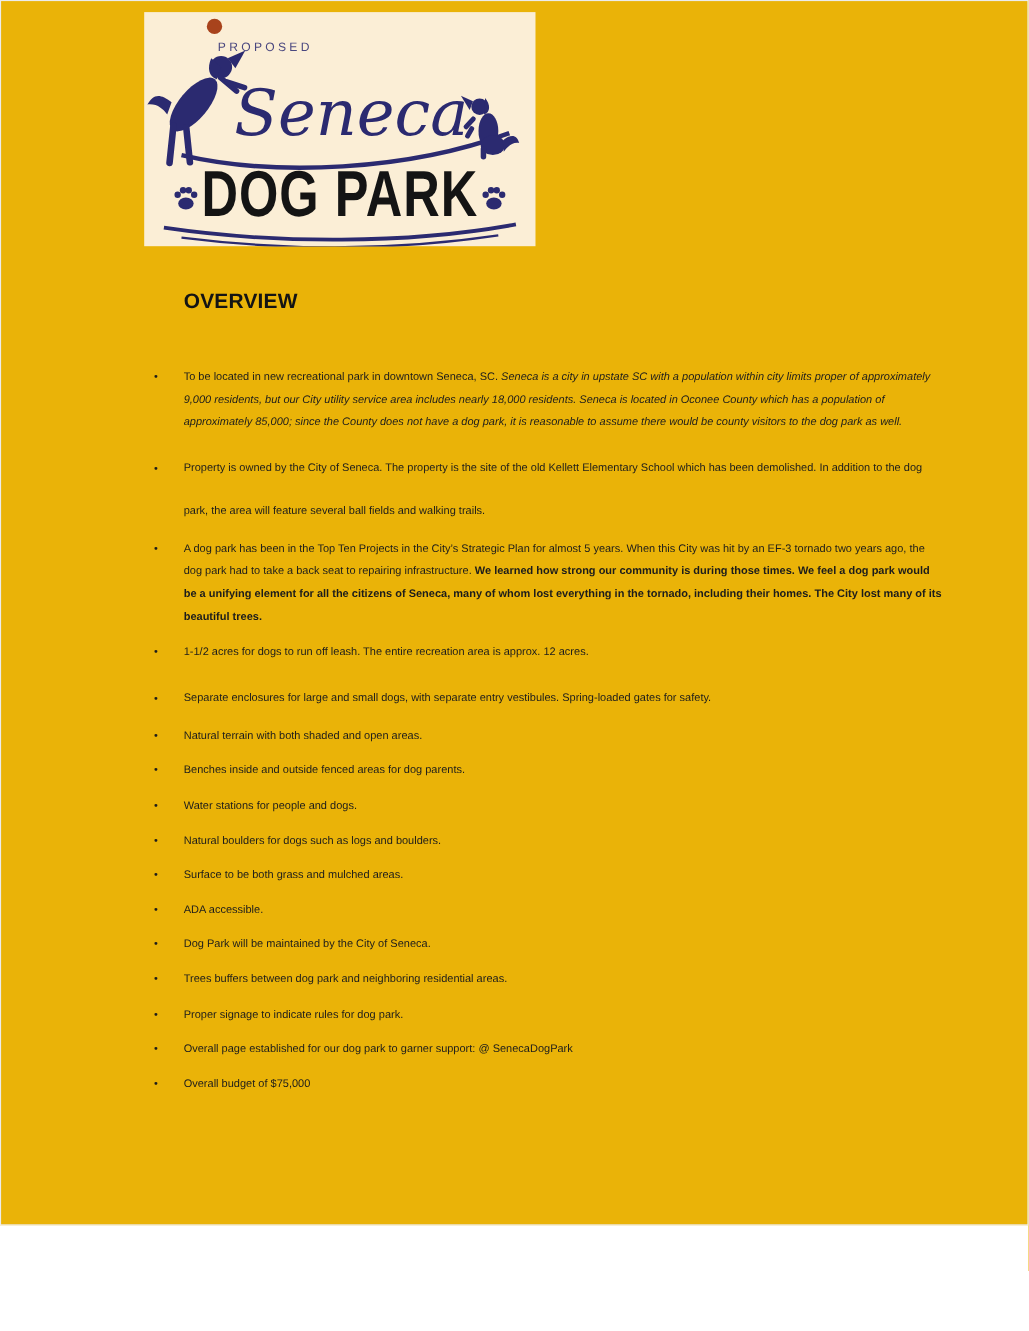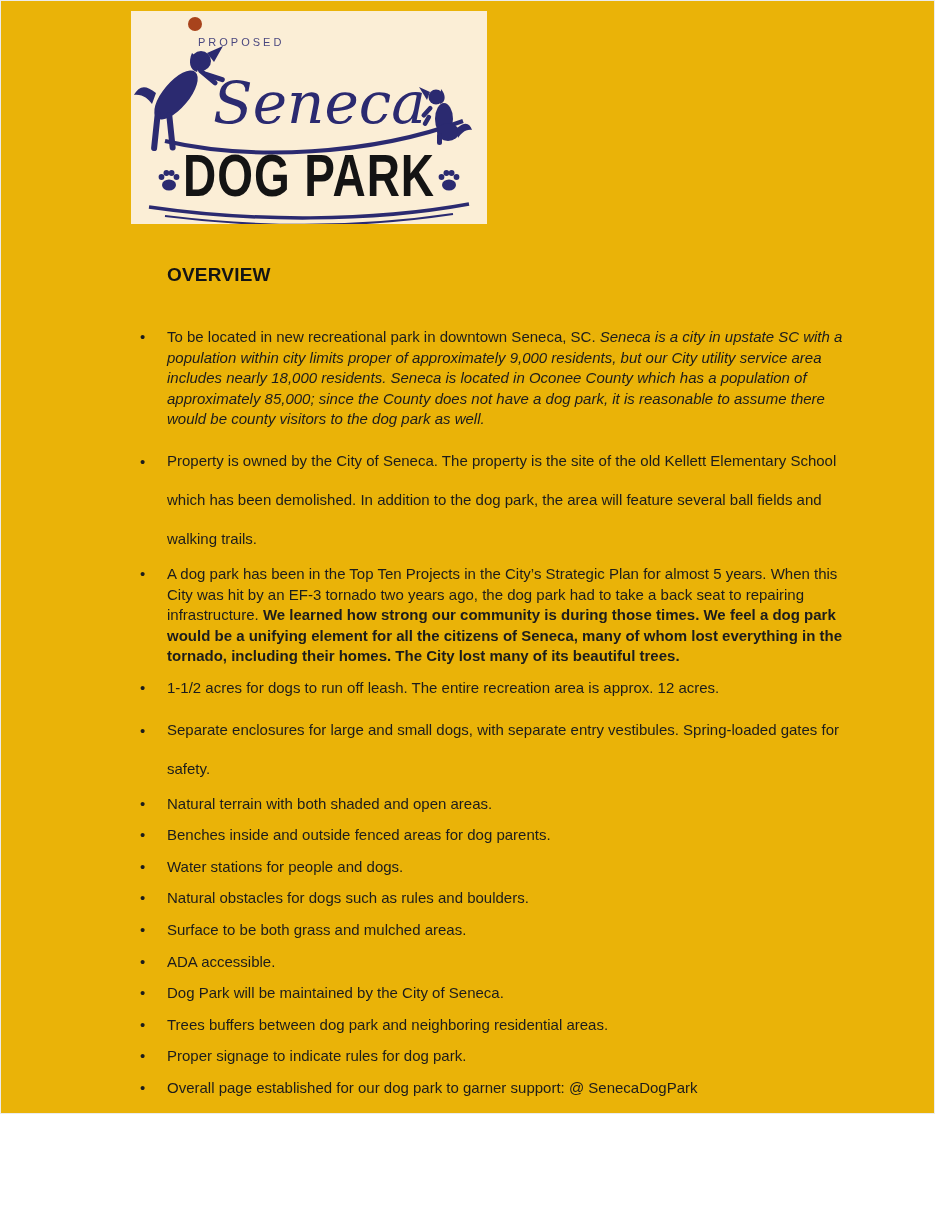--- a/index.html
+++ b/index.html
@@ -43,22 +43,22 @@
     position: absolute;
     left: 166px;
     top: 326px;
     width: 692px;
     margin: 0;
     padding: 0;
     list-style: none;
   }
   ul.bullets li {
     position: relative;
-    margin: 0 0 11px 0;
-    font-size: 15px;
+    margin: 6px 0 11px 0;
+    font-size: 10px;
     line-height: 20.6px;
     color: #1c1c1c;
   }
   ul.bullets li::before {
     content: "\2022";
     position: absolute;
     left: -27px;
     top: 0;
     color: #1c1c1c;
   }
@@ -146,21 +146,21 @@
     <li><span>1-1/2 acres for dogs to run off leash.  The entire recreation area is approx. 12 acres.</span></li>
 
     <li class="spaced"><span>Separate enclosures for large and small dogs, with separate entry vestibules. Spring-loaded gates for safety.</span></li>
 
     <li><span>Natural terrain with both shaded and open areas.</span></li>
 
     <li><span>Benches inside and outside fenced areas for dog parents.</span></li>
 
     <li><span>Water stations for people and dogs.</span></li>
 
-    <li><span>Natural obstacles for dogs such as rules and boulders.</span></li>
+    <li><span>Natural boulders for dogs such as logs and boulders.</span></li>
 
     <li><span>Surface to be both grass and mulched areas.</span></li>
 
     <li><span>ADA accessible.</span></li>
 
     <li><span>Dog Park will be maintained by the City of Seneca.</span></li>
 
 
     <li><span>Trees buffers between dog park and neighboring residential areas.</span></li>
 

